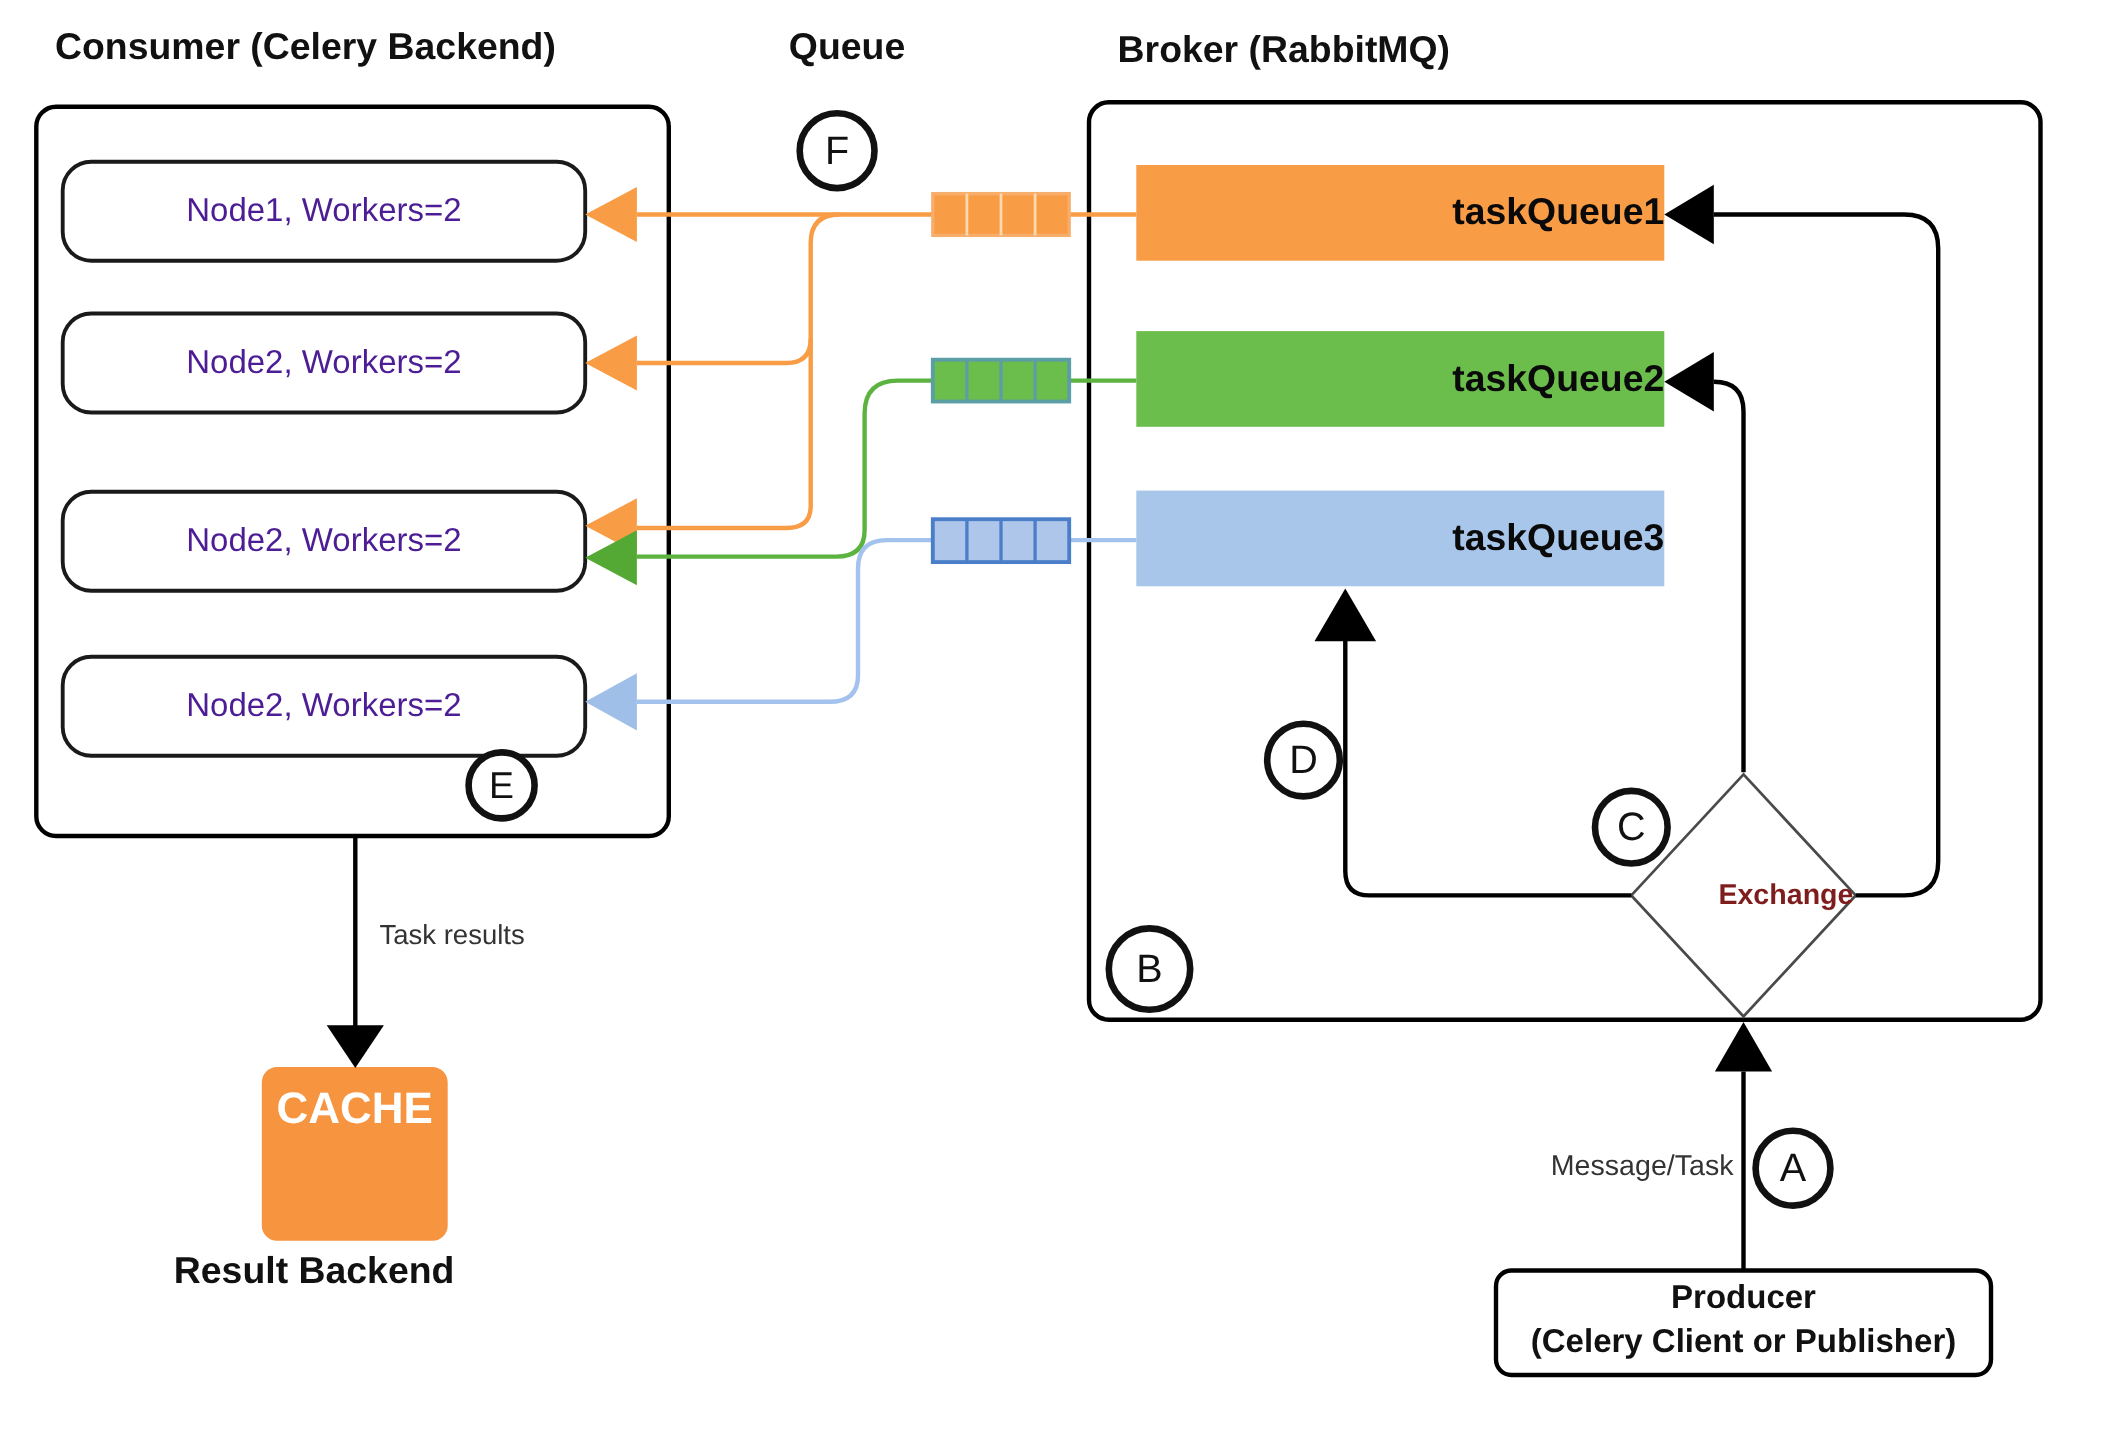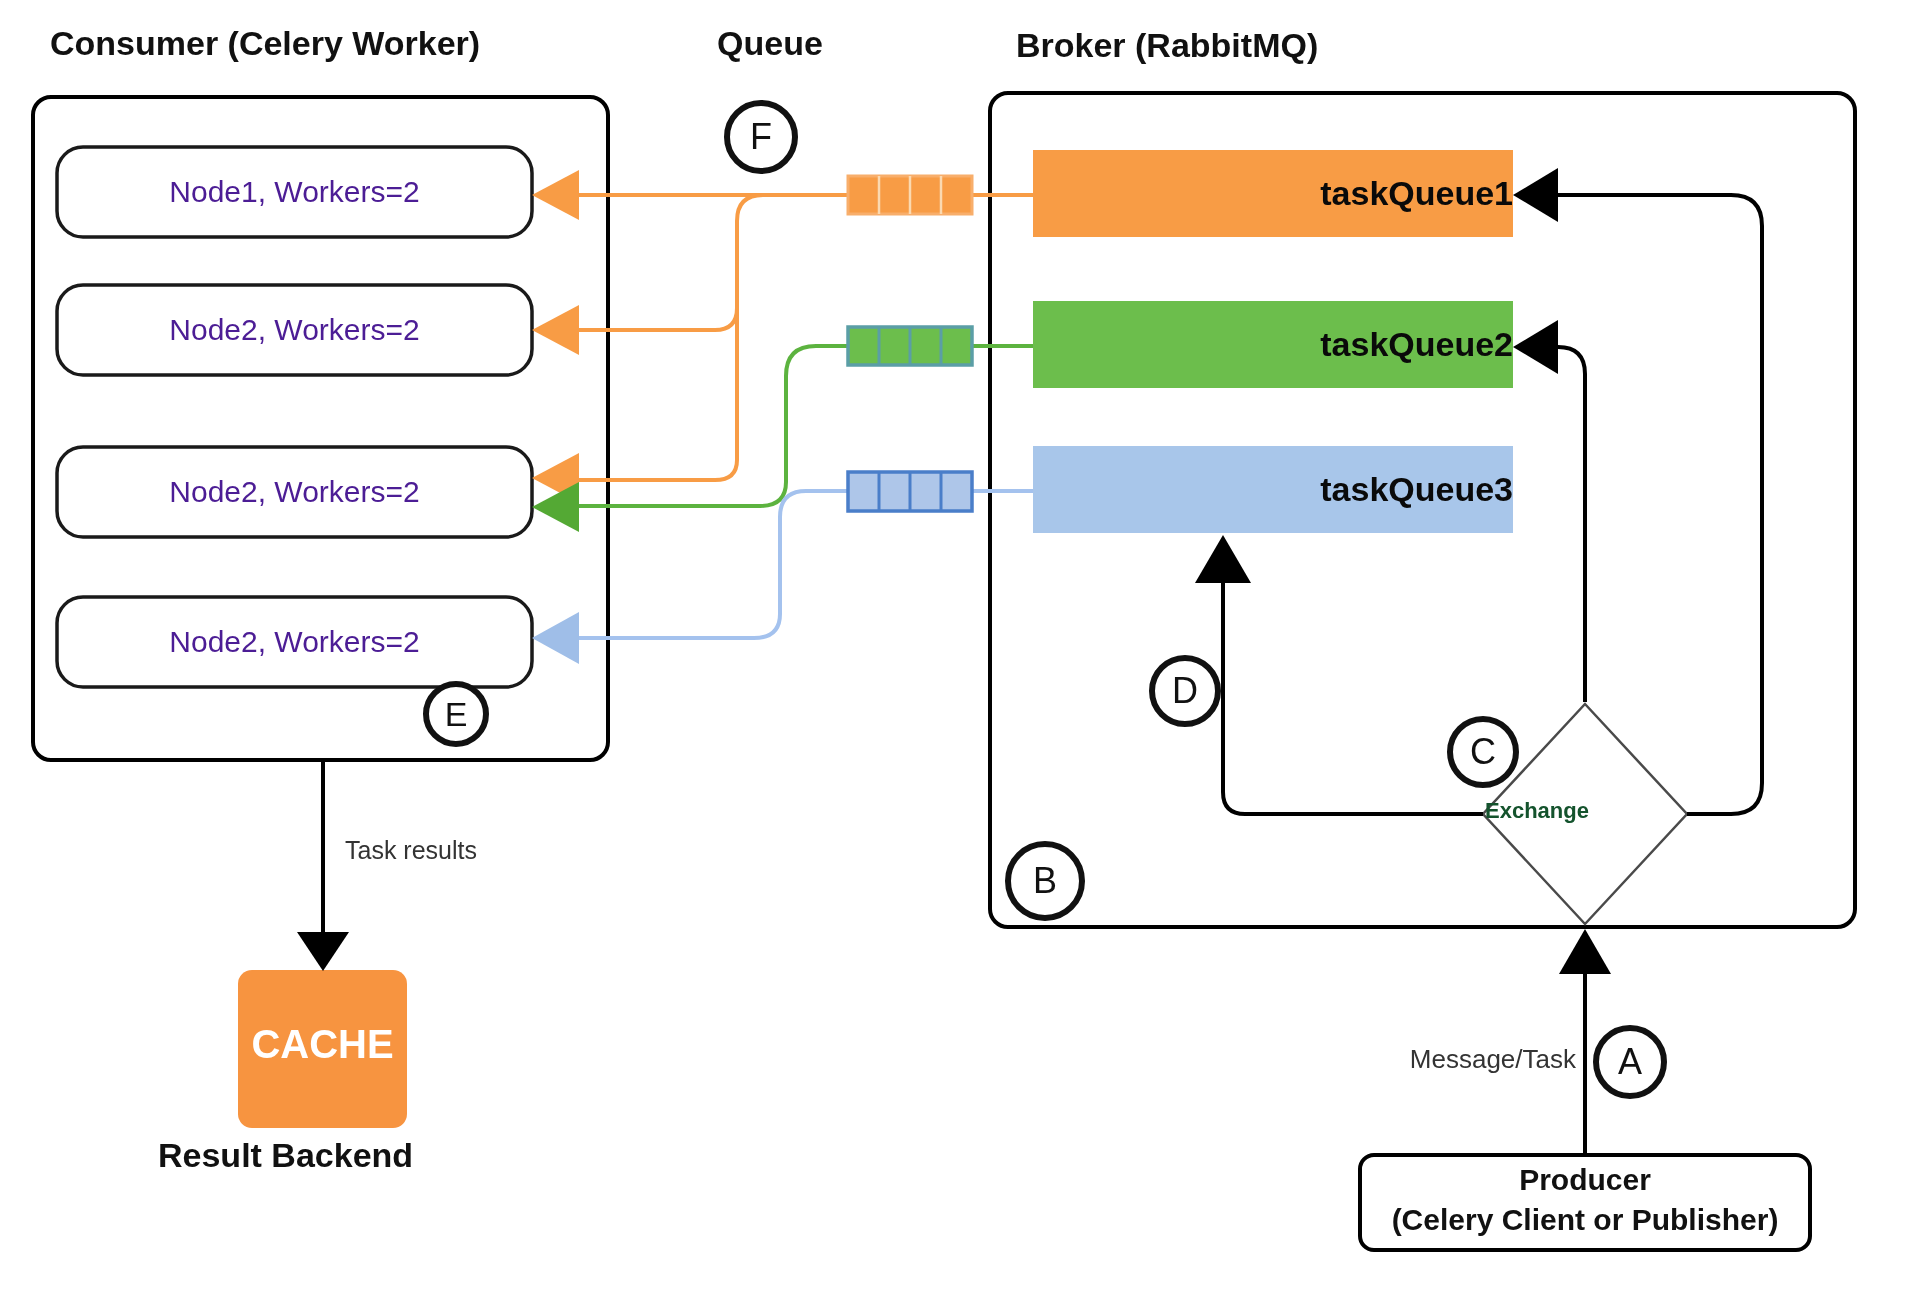--- a/index.html
+++ b/index.html
@@ -5,24 +5,24 @@
   html,body{margin:0;padding:0;background:#ffffff;}
   .canvas{
     position:relative;width:1920px;height:1308px;background:#ffffff;overflow:hidden;
     font-family:"Liberation Sans", sans-serif;color:#1a1a1a;
   }
   .canvas svg{position:absolute;left:0;top:0;}
   .txt{position:absolute;white-space:nowrap;}
   .section-title{font-size:34px;font-weight:bold;color:#111;}
   .node-label{font-size:30px;color:#4c1d95;text-align:center;}
   .tq-label{font-size:34px;font-weight:bold;color:#0a0a0a;text-align:right;}
-  .exchange-label{font-size:22px;font-weight:bold;color:#14532d;text-align:left;}
+  .exchange-label{font-size:26px;font-weight:bold;color:#7f1d1d;text-align:right;}
   .producer-label{font-size:30px;font-weight:bold;color:#111;text-align:center;line-height:40px;}
   .small-note{font-size:25px;color:#333;}
-  .cache-label{font-size:40px;font-weight:bold;color:#ffffff;text-align:center;letter-spacing:0px;margin-top:36px;}
+  .cache-label{font-size:40px;font-weight:bold;color:#ffffff;text-align:center;letter-spacing:0px;}
   .caption{font-size:34px;font-weight:bold;color:#111;}
   .badge{
     position:absolute;box-sizing:border-box;background:#ffffff;border:6px solid #111;
     border-radius:50%;display:flex;align-items:center;justify-content:center;
     font-size:36px;color:#111;z-index:5;
   }
 </style>
 </head>
 <body>
 
@@ -84,21 +84,21 @@
     <polygon points="532,478 579,453 579,503" fill="#F89C45"></polygon>
     <polygon points="532,507 579,482 579,532" fill="#54A934"></polygon>
     <polygon points="532,638 579,612 579,664" fill="#9FBEE8"></polygon>
     <polygon points="1513,195 1558,168 1558,222" fill="#000000"></polygon>
     <polygon points="1513,347 1558,320 1558,374" fill="#000000"></polygon>
     <polygon points="1223,535 1195,583 1251,583" fill="#000000"></polygon>
     <polygon points="1585,929 1559,974 1611,974" fill="#000000"></polygon>
     <polygon points="323,971 297,932 349,932" fill="#000000"></polygon>
   </svg>
 
-  <div class="txt section-title" style="left:50px;top:24px;width:470px;">Consumer (Celery Worker)</div>
+  <div class="txt section-title" style="left:50px;top:24px;width:470px;">Consumer (Celery Backend)</div>
   <div class="txt section-title" style="left:670px;top:24px;width:200px;text-align:center;">Queue</div>
   <div class="txt section-title" style="left:1005px;top:26px;width:420px;margin-left:11px;">Broker (RabbitMQ)</div>
 
   <div class="txt node-label" style="left:57px;top:147px;width:475px;line-height:90px;">Node1, Workers=2</div>
   <div class="txt node-label" style="left:57px;top:285px;width:475px;line-height:90px;">Node2, Workers=2</div>
   <div class="txt node-label" style="left:57px;top:447px;width:475px;line-height:90px;">Node2, Workers=2</div>
   <div class="txt node-label" style="left:57px;top:597px;width:475px;line-height:90px;">Node2, Workers=2</div>
 
   <div class="txt tq-label" style="left:1033px;top:150px;width:480px;line-height:87px;">taskQueue1</div>
   <div class="txt tq-label" style="left:1033px;top:301px;width:480px;line-height:87px;">taskQueue2</div>

